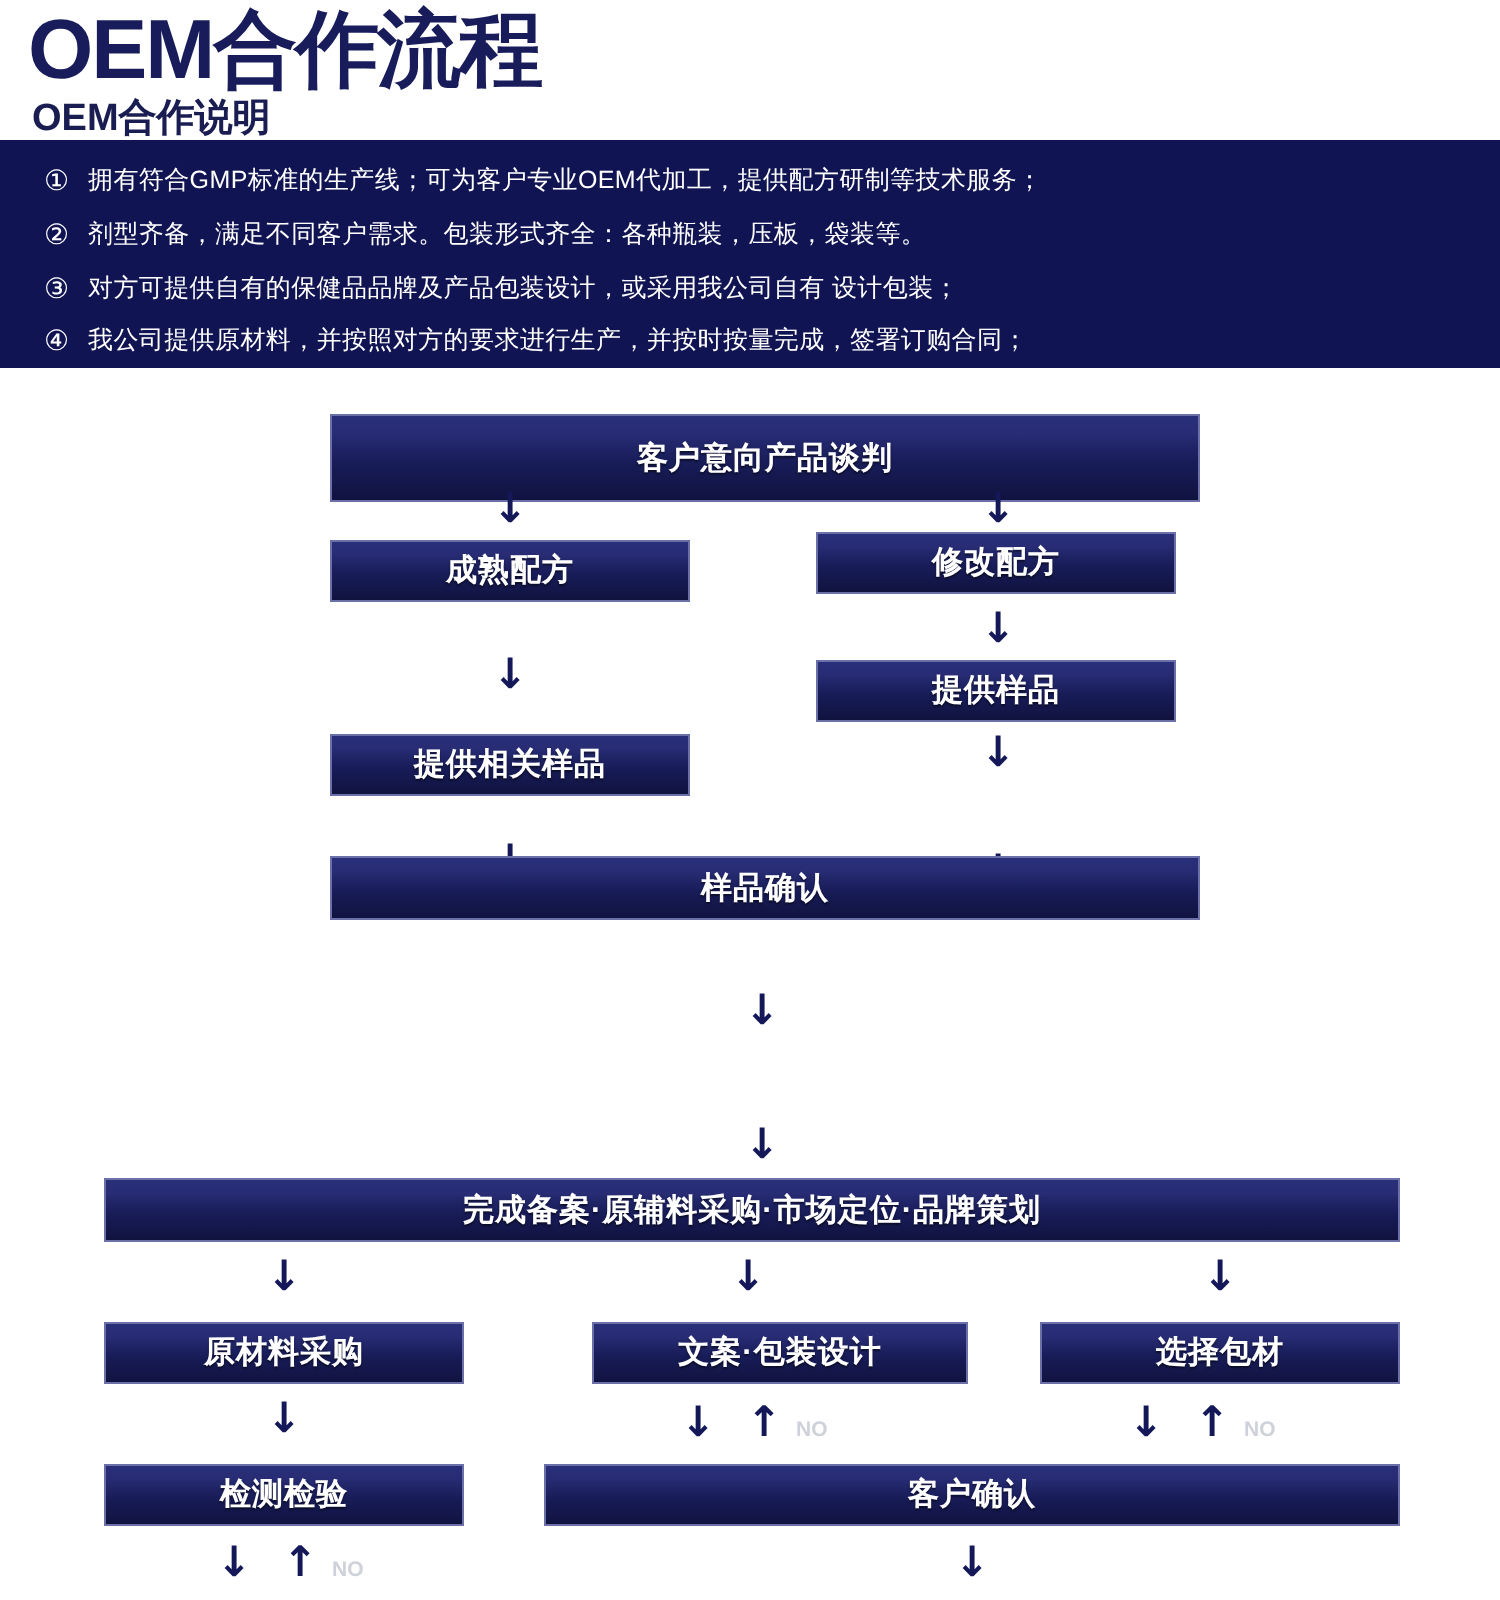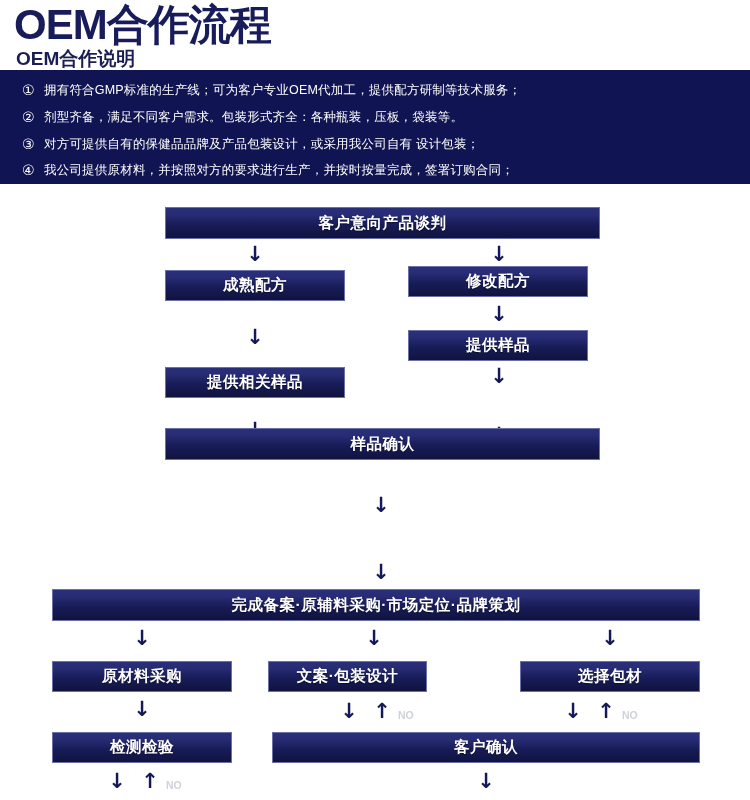--- a/index.html
+++ b/index.html
@@ -103,21 +103,21 @@
     <div class="note-row r3">
       <span class="note-num">③</span>
       <span class="note-text">对方可提供自有的保健品品牌及产品包装设计，或采用我公司自有 设计包装；</span>
     </div>
     <div class="note-row r4">
       <span class="note-num">④</span>
       <span class="note-text">我公司提供原材料，并按照对方的要求进行生产，并按时按量完成，签署订购合同；</span>
     </div>
   </div>
 
-  <div class="box" style="left:165px; top:207px; width:435px; height:32px;">客户意向产品谈判</div>
+  <div class="box" style="left:165px; top:207px; width:435px; height:44px;">客户意向产品谈判</div>
 
   <div class="arrow" style="left:244px; top:243px; width:22px; height:22px;">↓</div>
   <div class="arrow" style="left:488px; top:243px; width:22px; height:22px;">↓</div>
 
   <div class="box" style="left:165px; top:270px; width:180px; height:31px;">成熟配方</div>
   <div class="box" style="left:408px; top:266px; width:180px; height:31px;">修改配方</div>
 
   <div class="arrow" style="left:244px; top:326px; width:22px; height:22px;">↓</div>
   <div class="arrow" style="left:488px; top:303px; width:22px; height:22px;">↓</div>
 
@@ -137,21 +137,21 @@
 
   <div class="arrow" style="left:370px; top:561px; width:22px; height:22px;">↓</div>
 
   <div class="box" style="left:52px; top:589px; width:648px; height:32px;">完成备案·原辅料采购·市场定位·品牌策划</div>
 
   <div class="arrow" style="left:131px; top:627px; width:22px; height:22px;">↓</div>
   <div class="arrow" style="left:363px; top:627px; width:22px; height:22px;">↓</div>
   <div class="arrow" style="left:599px; top:627px; width:22px; height:22px;">↓</div>
 
   <div class="box" style="left:52px; top:661px; width:180px; height:31px;">原材料采购</div>
-  <div class="box" style="left:268px; top:661px; width:159px; height:31px;">文案·包装设计</div>
+  <div class="box" style="left:296px; top:661px; width:188px; height:31px;">文案·包装设计</div>
   <div class="box" style="left:520px; top:661px; width:180px; height:31px;">选择包材</div>
 
   <div class="arrow" style="left:131px; top:698px; width:22px; height:22px;">↓</div>
 
   <span class="yn yes" style="left:310px; top:710px;">YES</span>
   <div class="arrow" style="left:338px; top:700px; width:22px; height:22px;">↓</div>
   <div class="arrow arrow-up" style="left:371px; top:700px; width:22px; height:22px;">↑</div>
   <span class="yn no" style="left:398px; top:710px;">NO</span>
 
   <span class="yn yes" style="left:534px; top:710px;">YES</span>

